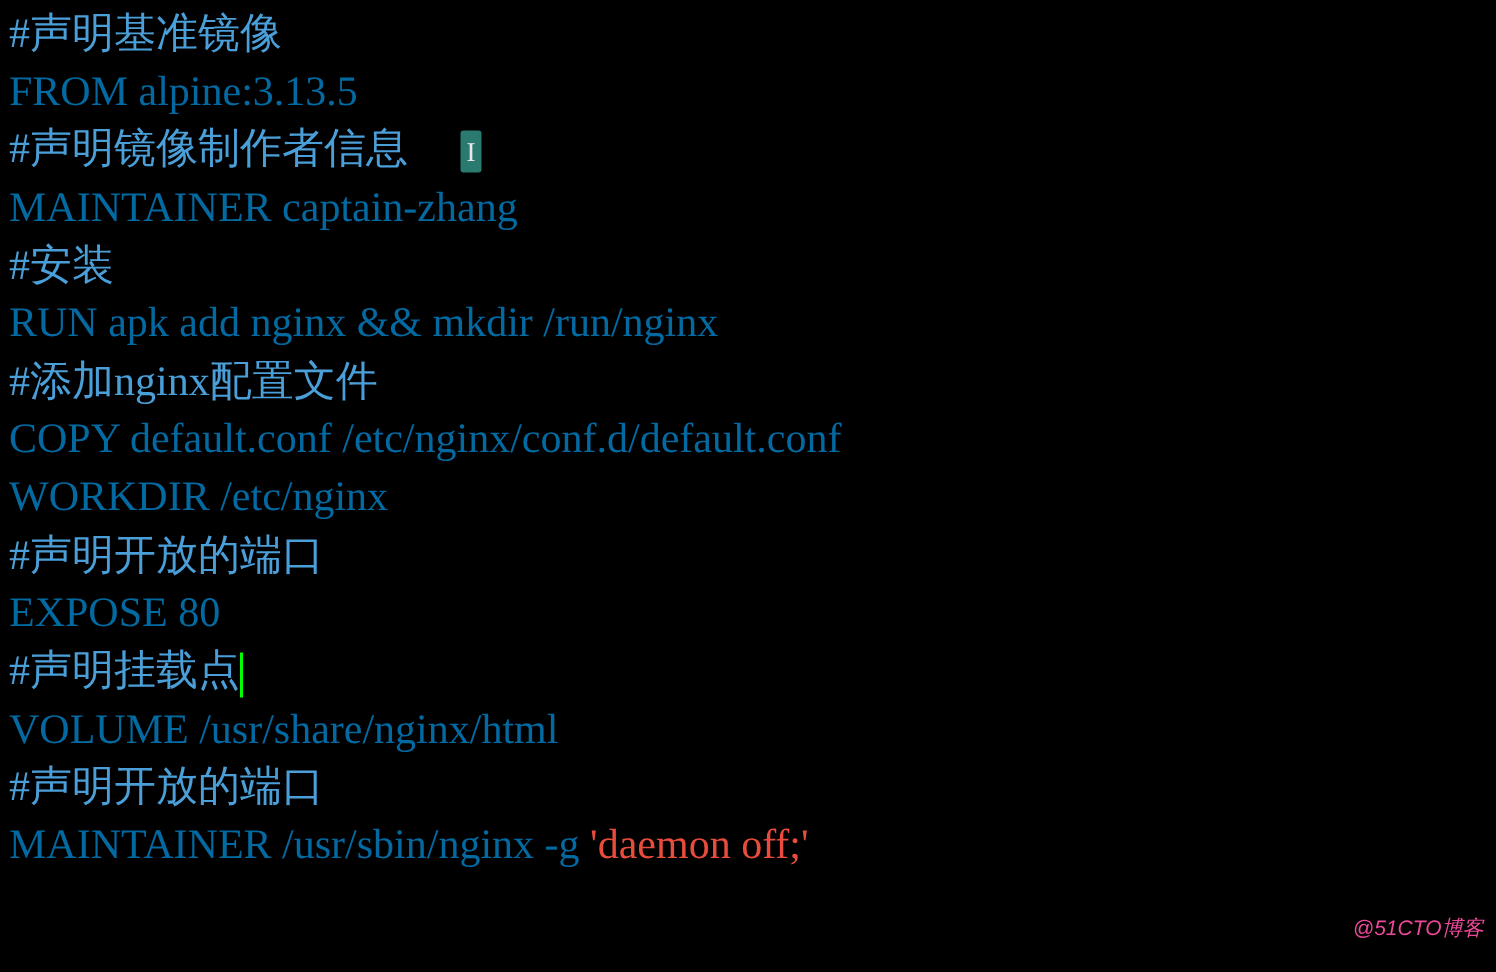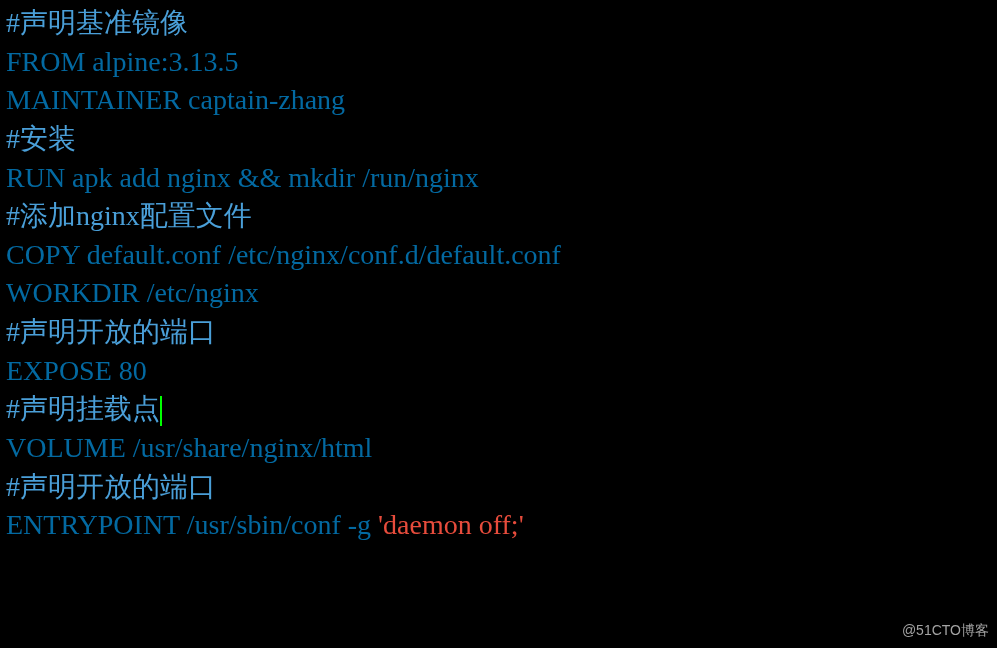--- a/index.html
+++ b/index.html
@@ -48,40 +48,42 @@
     .edit-cursor {
       display: inline-block;
       width: 2px;
       height: 30px;
       background: #00ff00;
       vertical-align: text-bottom;
       margin-bottom: -2px;
     }
     .watermark {
       position: absolute;
-      bottom: 8px;
+      bottom: 20px;
       right: 8px;
-      color: #a3a3a3;
+      color: #ec4899;
       font-size: 14px;
       font-family: sans-serif;
+      font-style: italic;
     }
   </style>
 </head>
 <body>
 
 <div>
   <div class="line"><span class="comment">#声明基准镜像</span></div>
   <div class="line"><span class="text">FROM alpine:3.13.5</span></div>
+  <div class="line"><span class="comment">#声明镜像制作者信息</span>     <span class="cursor">I</span></div>
   <div class="line"><span class="text">MAINTAINER captain-zhang</span></div>
   <div class="line"><span class="comment">#安装</span></div>
   <div class="line"><span class="text">RUN apk add nginx &amp;&amp; mkdir /run/nginx</span></div>
   <div class="line"><span class="comment"><span>#添加</span><span>nginx</span><span>配置文件</span></span></div>
   <div class="line"><span class="text">COPY default.conf /etc/nginx/conf.d/default.conf</span></div>
   <div class="line"><span class="text">WORKDIR /etc/nginx</span></div>
   <div class="line"><span class="comment">#声明开放的端口</span></div>
   <div class="line"><span class="text">EXPOSE 80</span></div>
   <div class="line"><span class="comment">#声明挂载点</span><span class="edit-cursor"></span></div>
   <div class="line"><span class="text">VOLUME /usr/share/nginx/html</span></div>
   <div class="line"><span class="comment">#声明开放的端口</span></div>
-  <div class="line"><span class="text">ENTRYPOINT /usr/sbin/conf -g </span><span class="string">'daemon off;'</span></div>
+  <div class="line"><span class="text">MAINTAINER /usr/sbin/nginx -g </span><span class="string">'daemon off;'</span></div>
 </div>
 
 <div class="watermark">@51CTO博客</div>
 
 </body></html>

